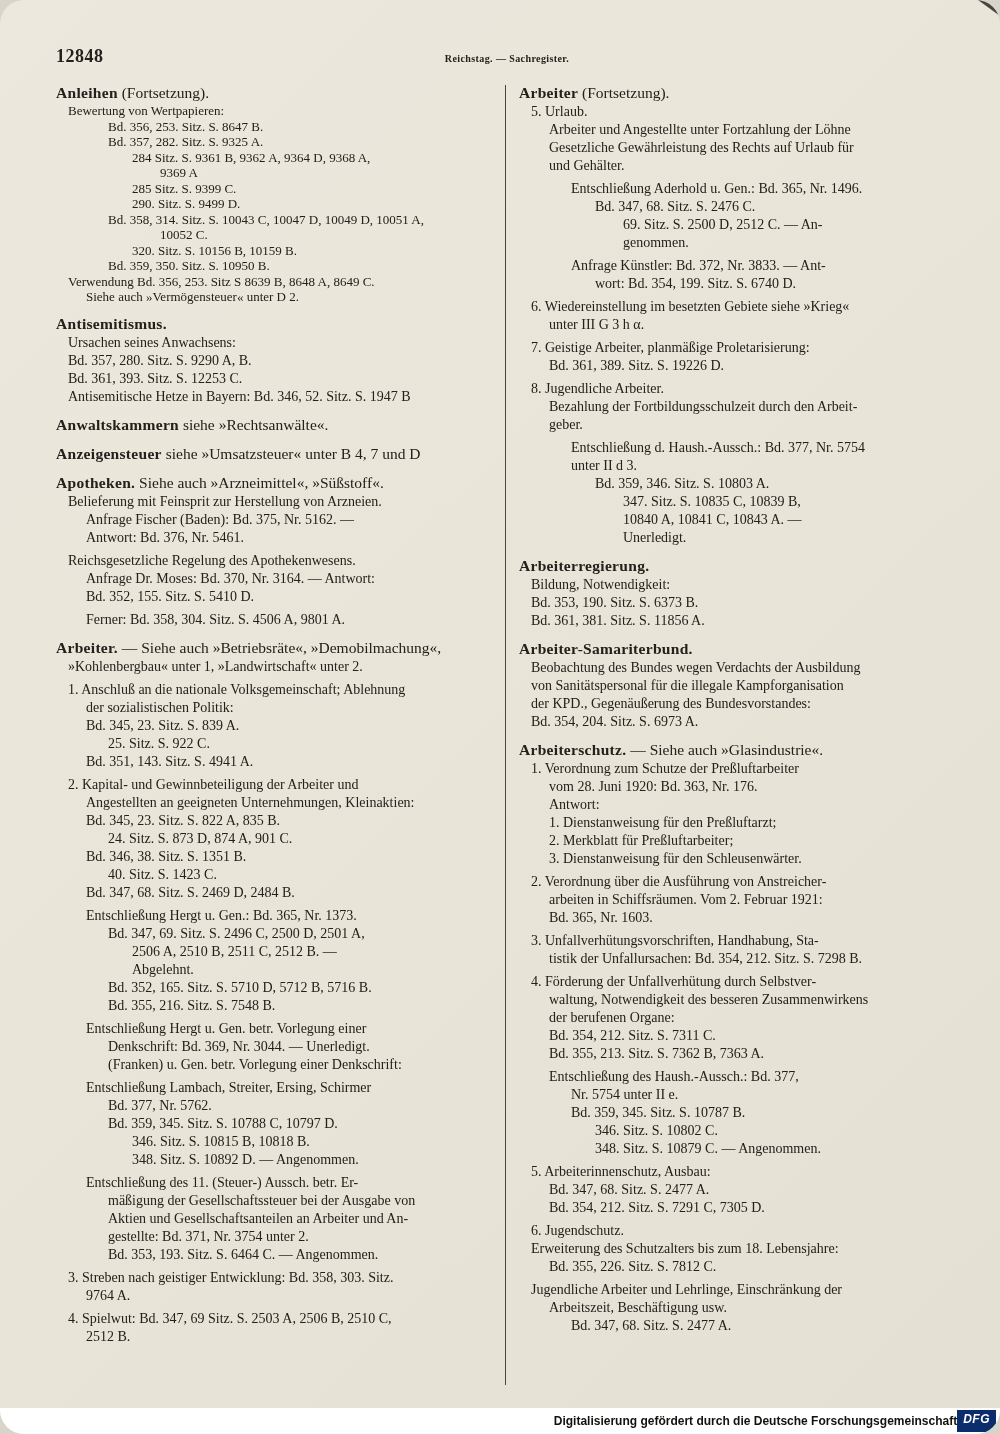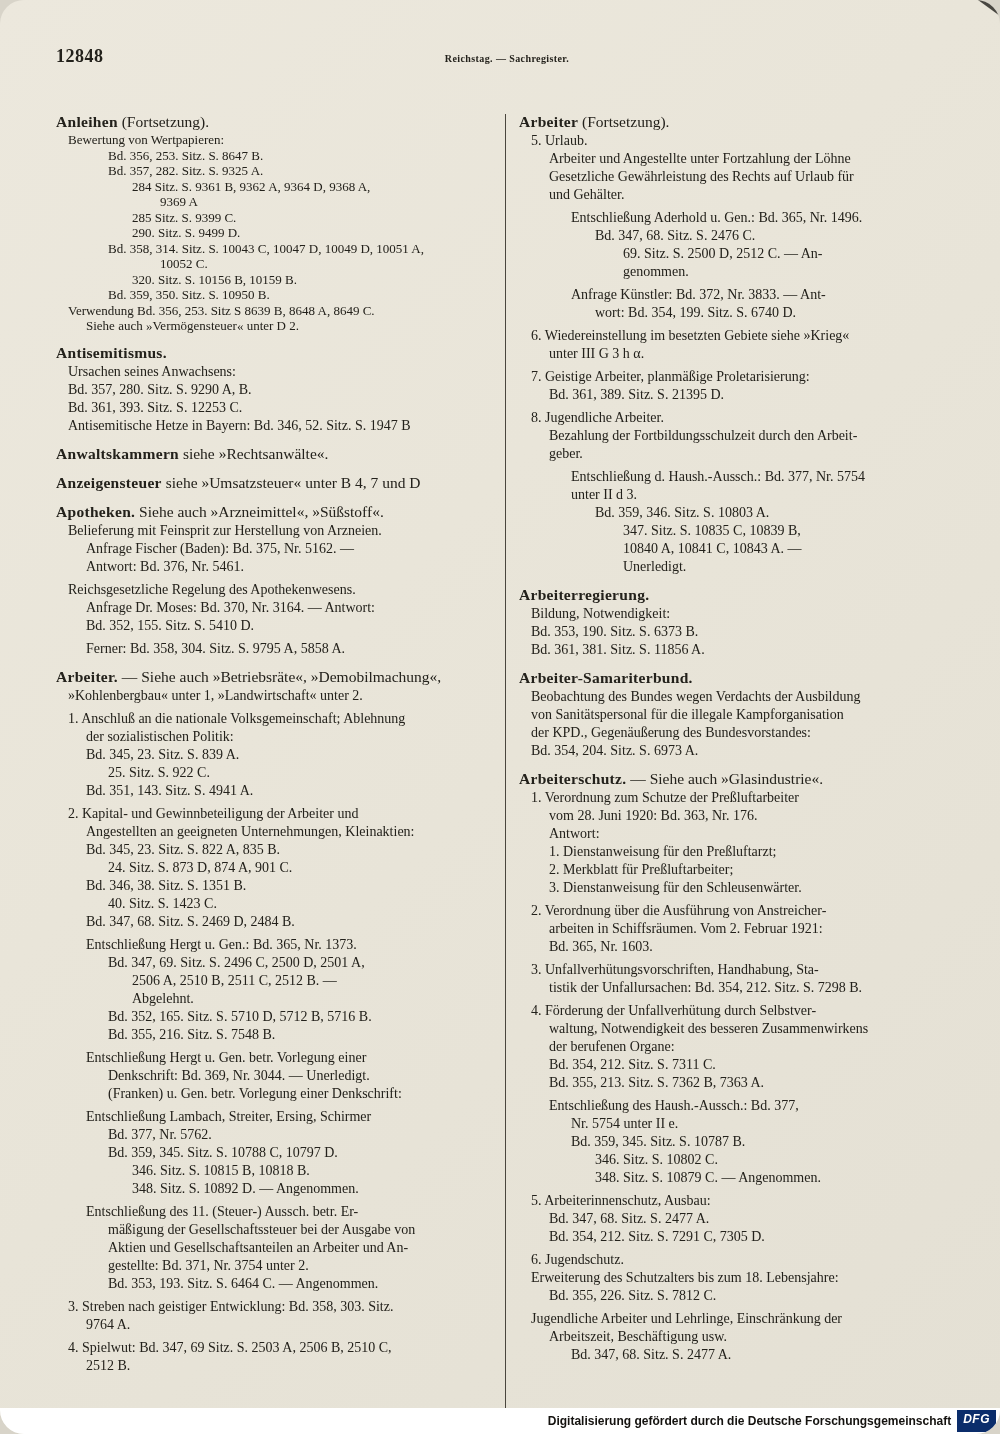--- a/index.html
+++ b/index.html
@@ -27,21 +27,20 @@
   .page-header{
     display:flex;align-items:baseline;
     padding:46px 42px 10px 56px;
   }
   .page-number{width:140px;font-weight:700;font-size:18px;letter-spacing:.5px;}
   .page-title{flex:1;text-align:center;font-size:10px;font-weight:600;letter-spacing:.4px;}
   .header-spacer{width:140px;}
   .columns{
     display:flex;
     padding:6px 40px 0 56px;
-    margin-top:29px;
   }
   .column{width:442px;overflow:hidden;}
   .column.right{flex:1;}
   .divider{
     width:1px;background:#4a463e;
     margin:2px 13px 0 7px;
     min-height:1300px;
   }
   .entry{margin-bottom:9px;}
   .head{font-size:15.5px;line-height:20px;white-space:nowrap;}
@@ -56,21 +55,20 @@
   .ind-1{padding-left:12px;}
   .ind-2{padding-left:30px;}
   .ind-3{padding-left:52px;}
   .ind-4{padding-left:76px;}
   .ind-5{padding-left:104px;}
   .footer{
     position:absolute;left:0;bottom:0;
     width:1000px;height:26px;
     background:#ffffff;
     display:flex;align-items:center;justify-content:flex-end;
-    gap:6px;
     padding-right:4px;box-sizing:border-box;
     font-family:"Liberation Sans","DejaVu Sans",sans-serif;
   }
   .footer-credit{
     font-size:12px;font-weight:700;color:#14120f;
   }
   .dfg-logo{
     background:#0b2d6b;color:#ffffff;
     font-size:12px;font-weight:700;font-style:italic;
     padding:2px 6px 6px 6px;
@@ -122,21 +120,21 @@
           <div class="head"><span class="head-title">Anzeigensteuer</span><span class="head-suffix"> siehe »Umsatzsteuer« unter B 4, 7 und D</span></div>
         </div>
         <div class="entry">
           <div class="head"><span class="head-title">Apotheken.</span><span class="head-suffix"> Siehe auch »Arzneimittel«, »Süßstoff«.</span></div>
           <div class="line ind-1">Belieferung mit Feinsprit zur Herstellung von Arzneien.</div>
           <div class="line ind-2">Anfrage Fischer (Baden): Bd. 375, Nr. 5162. —</div>
           <div class="line ind-2">Antwort: Bd. 376, Nr. 5461.</div>
           <div class="line ind-1 gap">Reichsgesetzliche Regelung des Apothekenwesens.</div>
           <div class="line ind-2">Anfrage Dr. Moses: Bd. 370, Nr. 3164. — Antwort:</div>
           <div class="line ind-2">Bd. 352, 155. Sitz. S. 5410 D.</div>
-          <div class="line ind-2 gap">Ferner: Bd. 358, 304. Sitz. S. 9795 A, 5858 A.</div>
+          <div class="line ind-2 gap">Ferner: Bd. 358, 304. Sitz. S. 4506 A, 9801 A.</div>
         </div>
         <div class="entry">
           <div class="head"><span class="head-title">Arbeiter.</span><span class="head-suffix"> — Siehe auch »Betriebsräte«, »Demobilmachung«,</span></div>
           <div class="line ind-1">»Kohlenbergbau« unter 1, »Landwirtschaft« unter 2.</div>
           <div class="line ind-1 gap">1. Anschluß an die nationale Volksgemeinschaft; Ablehnung</div>
           <div class="line ind-2">der sozialistischen Politik:</div>
           <div class="line ind-2">Bd. 345,  23. Sitz. S. 839 A.</div>
           <div class="line ind-3">25. Sitz. S. 922 C.</div>
           <div class="line ind-2">Bd. 351, 143. Sitz. S. 4941 A.</div>
           <div class="line ind-1 gap">2. Kapital- und Gewinnbeteiligung der Arbeiter und</div>
@@ -181,21 +179,21 @@
           <div class="line ind-2">und Gehälter.</div>
           <div class="line ind-3 gap">Entschließung Aderhold u. Gen.: Bd. 365, Nr. 1496.</div>
           <div class="line ind-4">Bd. 347, 68. Sitz. S. 2476 C.</div>
           <div class="line ind-5">69. Sitz. S. 2500 D, 2512 C. — An-</div>
           <div class="line ind-5">genommen.</div>
           <div class="line ind-3 gap">Anfrage Künstler: Bd. 372, Nr. 3833. — Ant-</div>
           <div class="line ind-4">wort: Bd. 354, 199. Sitz. S. 6740 D.</div>
           <div class="line ind-1 gap">6. Wiedereinstellung im besetzten Gebiete siehe »Krieg«</div>
           <div class="line ind-2">unter III G 3 h α.</div>
           <div class="line ind-1 gap">7. Geistige Arbeiter, planmäßige Proletarisierung:</div>
-          <div class="line ind-2">Bd. 361, 389. Sitz. S. 21395 D.</div>
+          <div class="line ind-2">Bd. 361, 389. Sitz. S. 19226 D.</div>
           <div class="line ind-1 gap">8. Jugendliche Arbeiter.</div>
           <div class="line ind-2">Bezahlung der Fortbildungsschulzeit durch den Arbeit-</div>
           <div class="line ind-2">geber.</div>
           <div class="line ind-3 gap">Entschließung d. Haush.-Aussch.: Bd. 377, Nr. 5754</div>
           <div class="line ind-3">unter II d 3.</div>
           <div class="line ind-4">Bd. 359, 346. Sitz. S. 10803 A.</div>
           <div class="line ind-5">347. Sitz.  S.  10835 C,  10839 B,</div>
           <div class="line ind-5">10840 A,  10841 C,  10843 A. —</div>
           <div class="line ind-5">Unerledigt.</div>
         </div>

